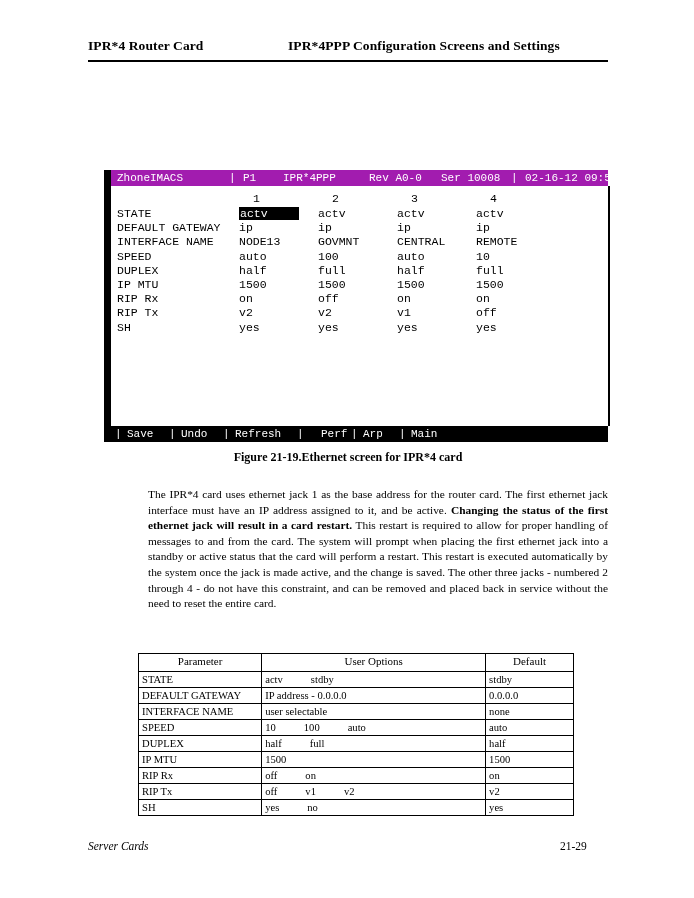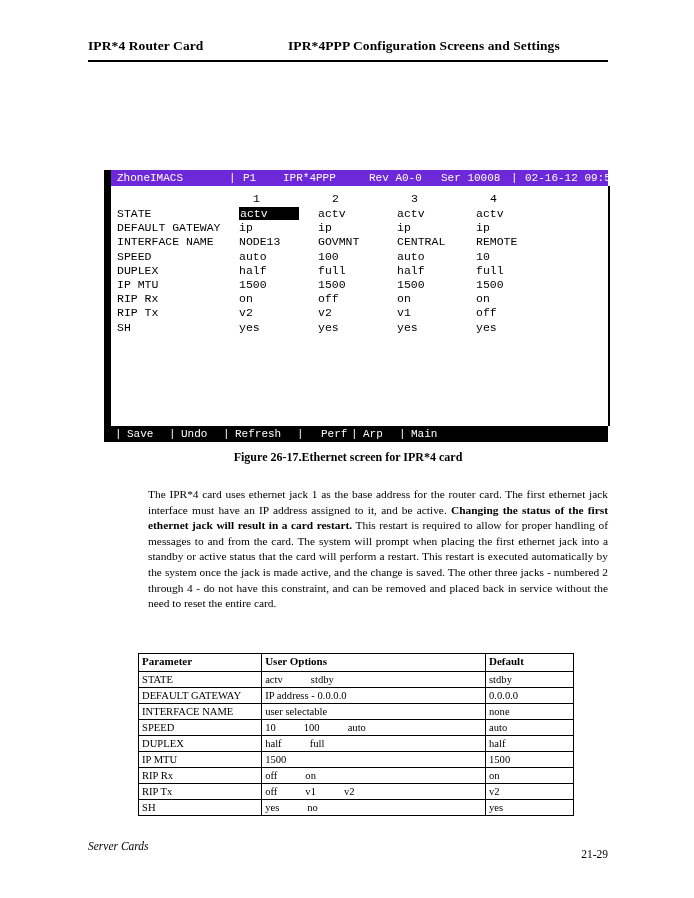--- a/index.html
+++ b/index.html
@@ -85,21 +85,21 @@
     width: 7px;
     height: 272px;
     background: #000;
   }
   .term-topbar {
     position: absolute;
     left: 7px;
     top: 0;
     width: 497px;
     height: 16px;
-    background: #6d28d9;
+    background: #a21caf;
     color: #ffffff;
     font-family: "Liberation Mono", monospace;
     font-size: 11px;
     line-height: 16px;
     white-space: pre;
   }
   .term-topbar .cell { position: absolute; top: 0; }
   .term-body {
     position: absolute;
     left: 7px;
@@ -180,22 +180,22 @@
     font-family: "Liberation Serif", serif;
   }
   table.settings th, table.settings td {
     border: 1px solid #000000;
     padding: 1px 3px;
     vertical-align: top;
     line-height: 13px;
     height: 13px;
   }
   table.settings th {
-    text-align: left;
-    font-weight: bold;
+    text-align: center;
+    font-weight: normal;
     font-size: 11px;
     height: 15px;
   }
   table.settings td.c0 { width: 120px; }
   table.settings td.c1 { width: 228px; }
   table.settings td.c2 { width: 84px; }
   .opt { display: inline-block; }
   .opt.sp1 { margin-right: 28px; }
 
   
@@ -204,23 +204,21 @@
     left: 88px;
     top: 840px;
     font-style: italic;
     font-size: 11.5px;
   }
   .footer-right {
     position: absolute;
     left: 560px;
     top: 840px;
     font-size: 11.5px;
-    text-align: right;
     width: 48px;
-    margin-top: 8px;
   }
 </style>
 </head>
 <body>
 
 <div class="page">
 
   <div class="runhead">
     <span class="left">IPR*4 Router Card</span>
     <span class="right">IPR*4PPP Configuration Screens and Settings</span>
@@ -255,21 +253,21 @@
       <span class="cell" style="left:124px;">Refresh</span>
       <span class="cell" style="left:186px;">|</span>
       <span class="cell" style="left:198px;padding-left:12px;">Perf</span>
       <span class="cell" style="left:240px;">|</span>
       <span class="cell" style="left:252px;">Arp</span>
       <span class="cell" style="left:288px;">|</span>
       <span class="cell" style="left:300px;">Main</span>
     </div>
   </div>
 
-  <div class="figcaption">Figure 26-17.Ethernet screen for IPR*4 card</div>
+  <div class="figcaption">Figure 21-19.Ethernet screen for IPR*4 card</div>
 
   <div class="para" id="body-para">The IPR*4 card uses ethernet jack 1 as the base address for the router card. The first ethernet jack interface must have an IP address assigned to it, and be active. <b>Changing the status of the first ethernet jack will result in a card restart.</b> This restart is required to allow for proper handling of messages to and from the card. The system will prompt when placing the first ethernet jack into a standby or active status that the card will perform a restart. This restart is executed automatically by the system once the jack is made active, and the change is saved. The other three jacks - numbered 2 through 4 - do not have this constraint, and can be removed and placed back in service without the need to reset the entire card.</div>
 
 
   <table class="settings">
     <thead>
       <tr>
         <th class="c0">Parameter</th>
         <th class="c1">User Options</th>
         <th class="c2">Default</th>

